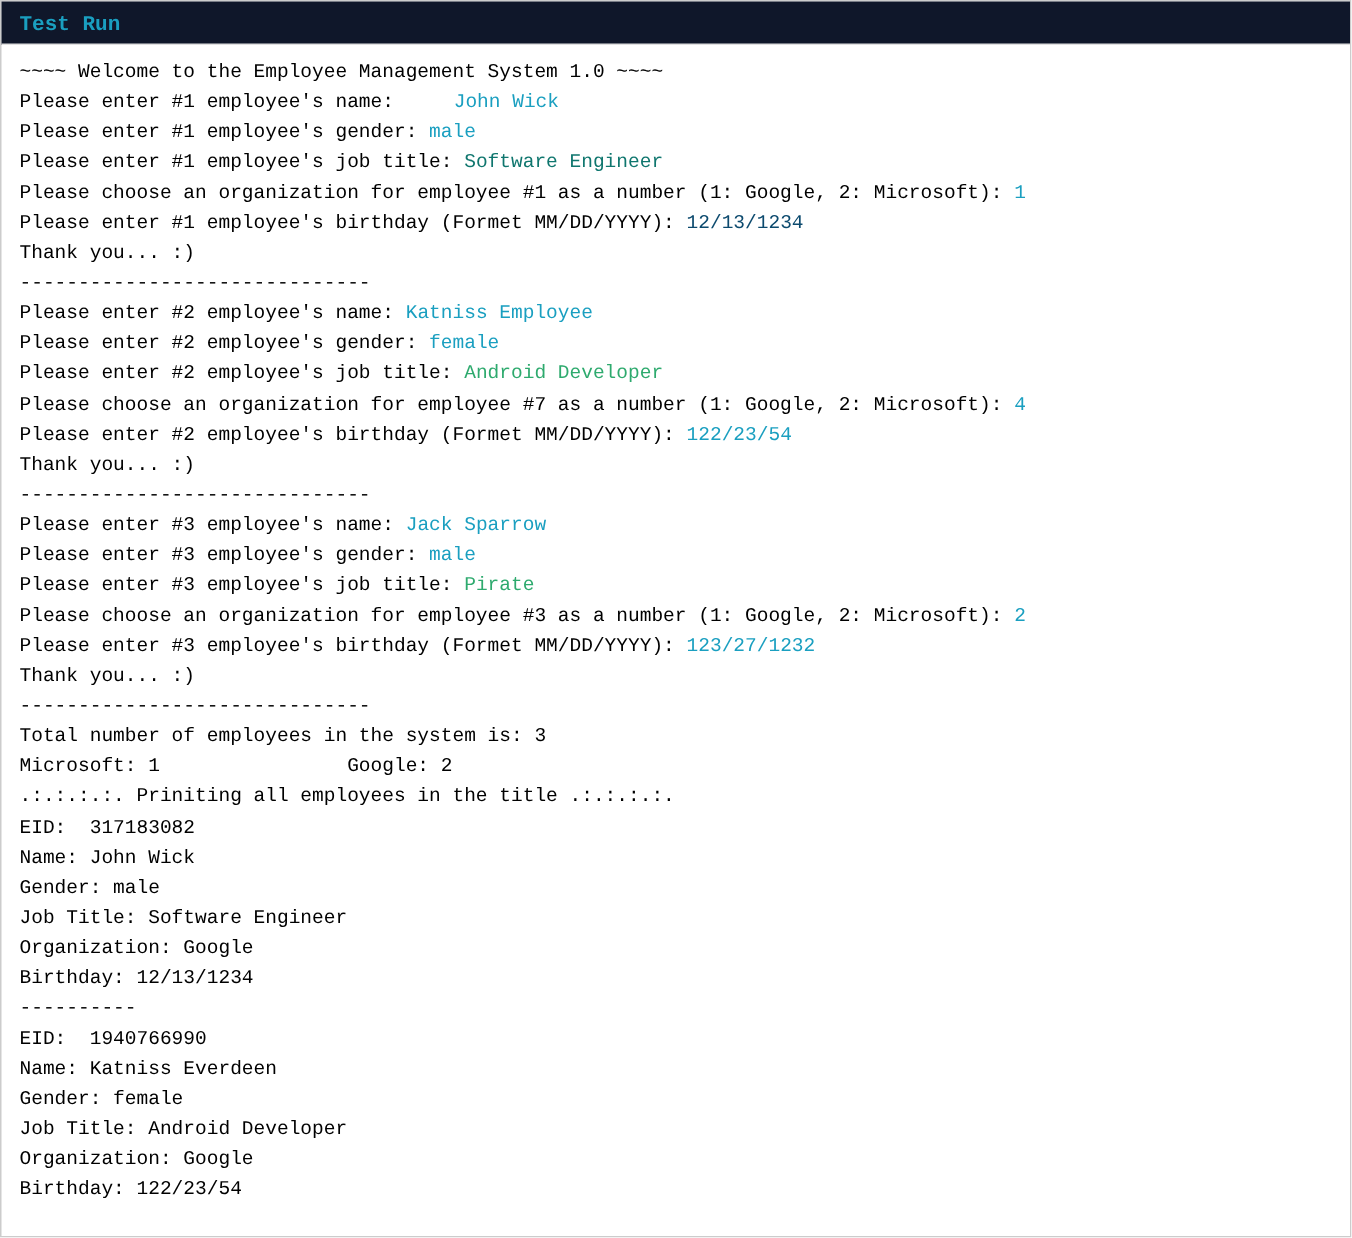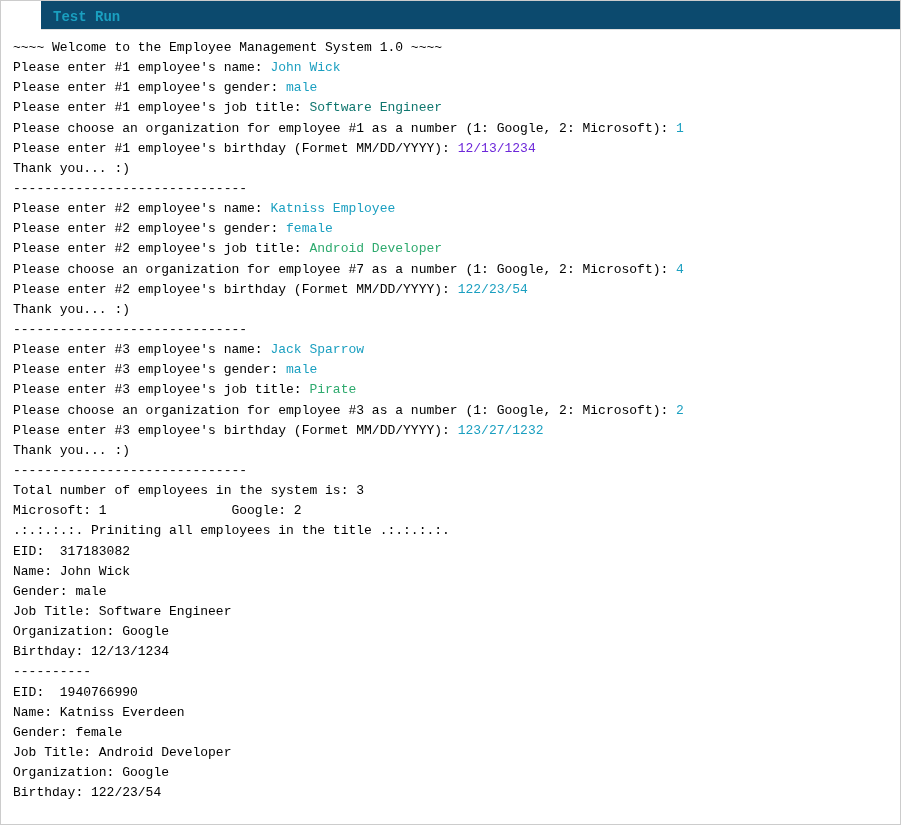--- a/index.html
+++ b/index.html
@@ -16,24 +16,23 @@
     }
 
     .window {
       width: 901px;
       min-height: 825px;
       background: #ffffff;
       border: 1px solid #cccccc;
     }
 
     .title-bar {
-      background: #0c4a6e;
+      background: #0f172a;
       padding: 8px 12px 4px 12px;
       border-bottom: 1px solid #e0e0e0;
-      margin-left: 40px;
     }
 
     .title-text {
       color: #1a9fc0;
       font-family: 'Courier New', Courier, monospace;
       font-size: 14px;
       font-weight: bold;
     }
 
     .content {
@@ -52,25 +51,25 @@
   </style>
 </head>
 <body>
 
 <div class="window">
   <div class="title-bar">
     <span class="title-text">Test Run</span>
   </div>
   <div class="content" id="output-area">
   <span class="line normal">~~~~ Welcome to the Employee Management System 1.0 ~~~~</span>
-      <span class="line"><span class="normal">Please enter #1 employee's name: </span><span style="color: rgb(26, 159, 192);">John Wick</span></span>
+      <span class="line"><span class="normal">Please enter #1 employee's name: </span><span style="color: rgb(26, 159, 192); margin-left: 32px;">John Wick</span></span>
       <span class="line"><span class="normal">Please enter #1 employee's gender: </span><span style="color: rgb(26, 159, 192);">male</span></span>
       <span class="line"><span class="normal">Please enter #1 employee's job title: </span><span style="color: #0f766e;">Software Engineer</span></span>
       <span class="line"><span class="normal">Please choose an organization for employee #1 as a number (1: Google, 2: Microsoft): </span><span style="color: rgb(26, 159, 192);">1</span></span>
-      <span class="line"><span class="normal">Please enter #1 employee's birthday (Formet MM/DD/YYYY): </span><span style="color: #6d28d9;">12/13/1234</span></span>
+      <span class="line"><span class="normal">Please enter #1 employee's birthday (Formet MM/DD/YYYY): </span><span style="color: #0c4a6e;">12/13/1234</span></span>
       <span class="line normal">Thank you... :)</span>
       <span class="line normal">------------------------------</span>
       <span class="line"><span class="normal">Please enter #2 employee's name: </span><span style="color: rgb(26, 159, 192);">Katniss Employee</span></span>
       <span class="line"><span class="normal">Please enter #2 employee's gender: </span><span style="color: rgb(26, 159, 192);">female</span></span>
       <span class="line"><span class="normal">Please enter #2 employee's job title: </span><span style="color: rgb(46, 170, 110);">Android Developer</span></span>
       <span class="line"><span class="normal">Please choose an organization for employee #7 as a number (1: Google, 2: Microsoft): </span><span style="color: rgb(26, 159, 192);">4</span></span>
       <span class="line"><span class="normal">Please enter #2 employee's birthday (Formet MM/DD/YYYY): </span><span style="color: rgb(26, 159, 192);">122/23/54</span></span>
       <span class="line normal">Thank you... :)</span>
       <span class="line normal">------------------------------</span>
       <span class="line"><span class="normal">Please enter #3 employee's name: </span><span style="color: rgb(26, 159, 192);">Jack Sparrow</span></span>

